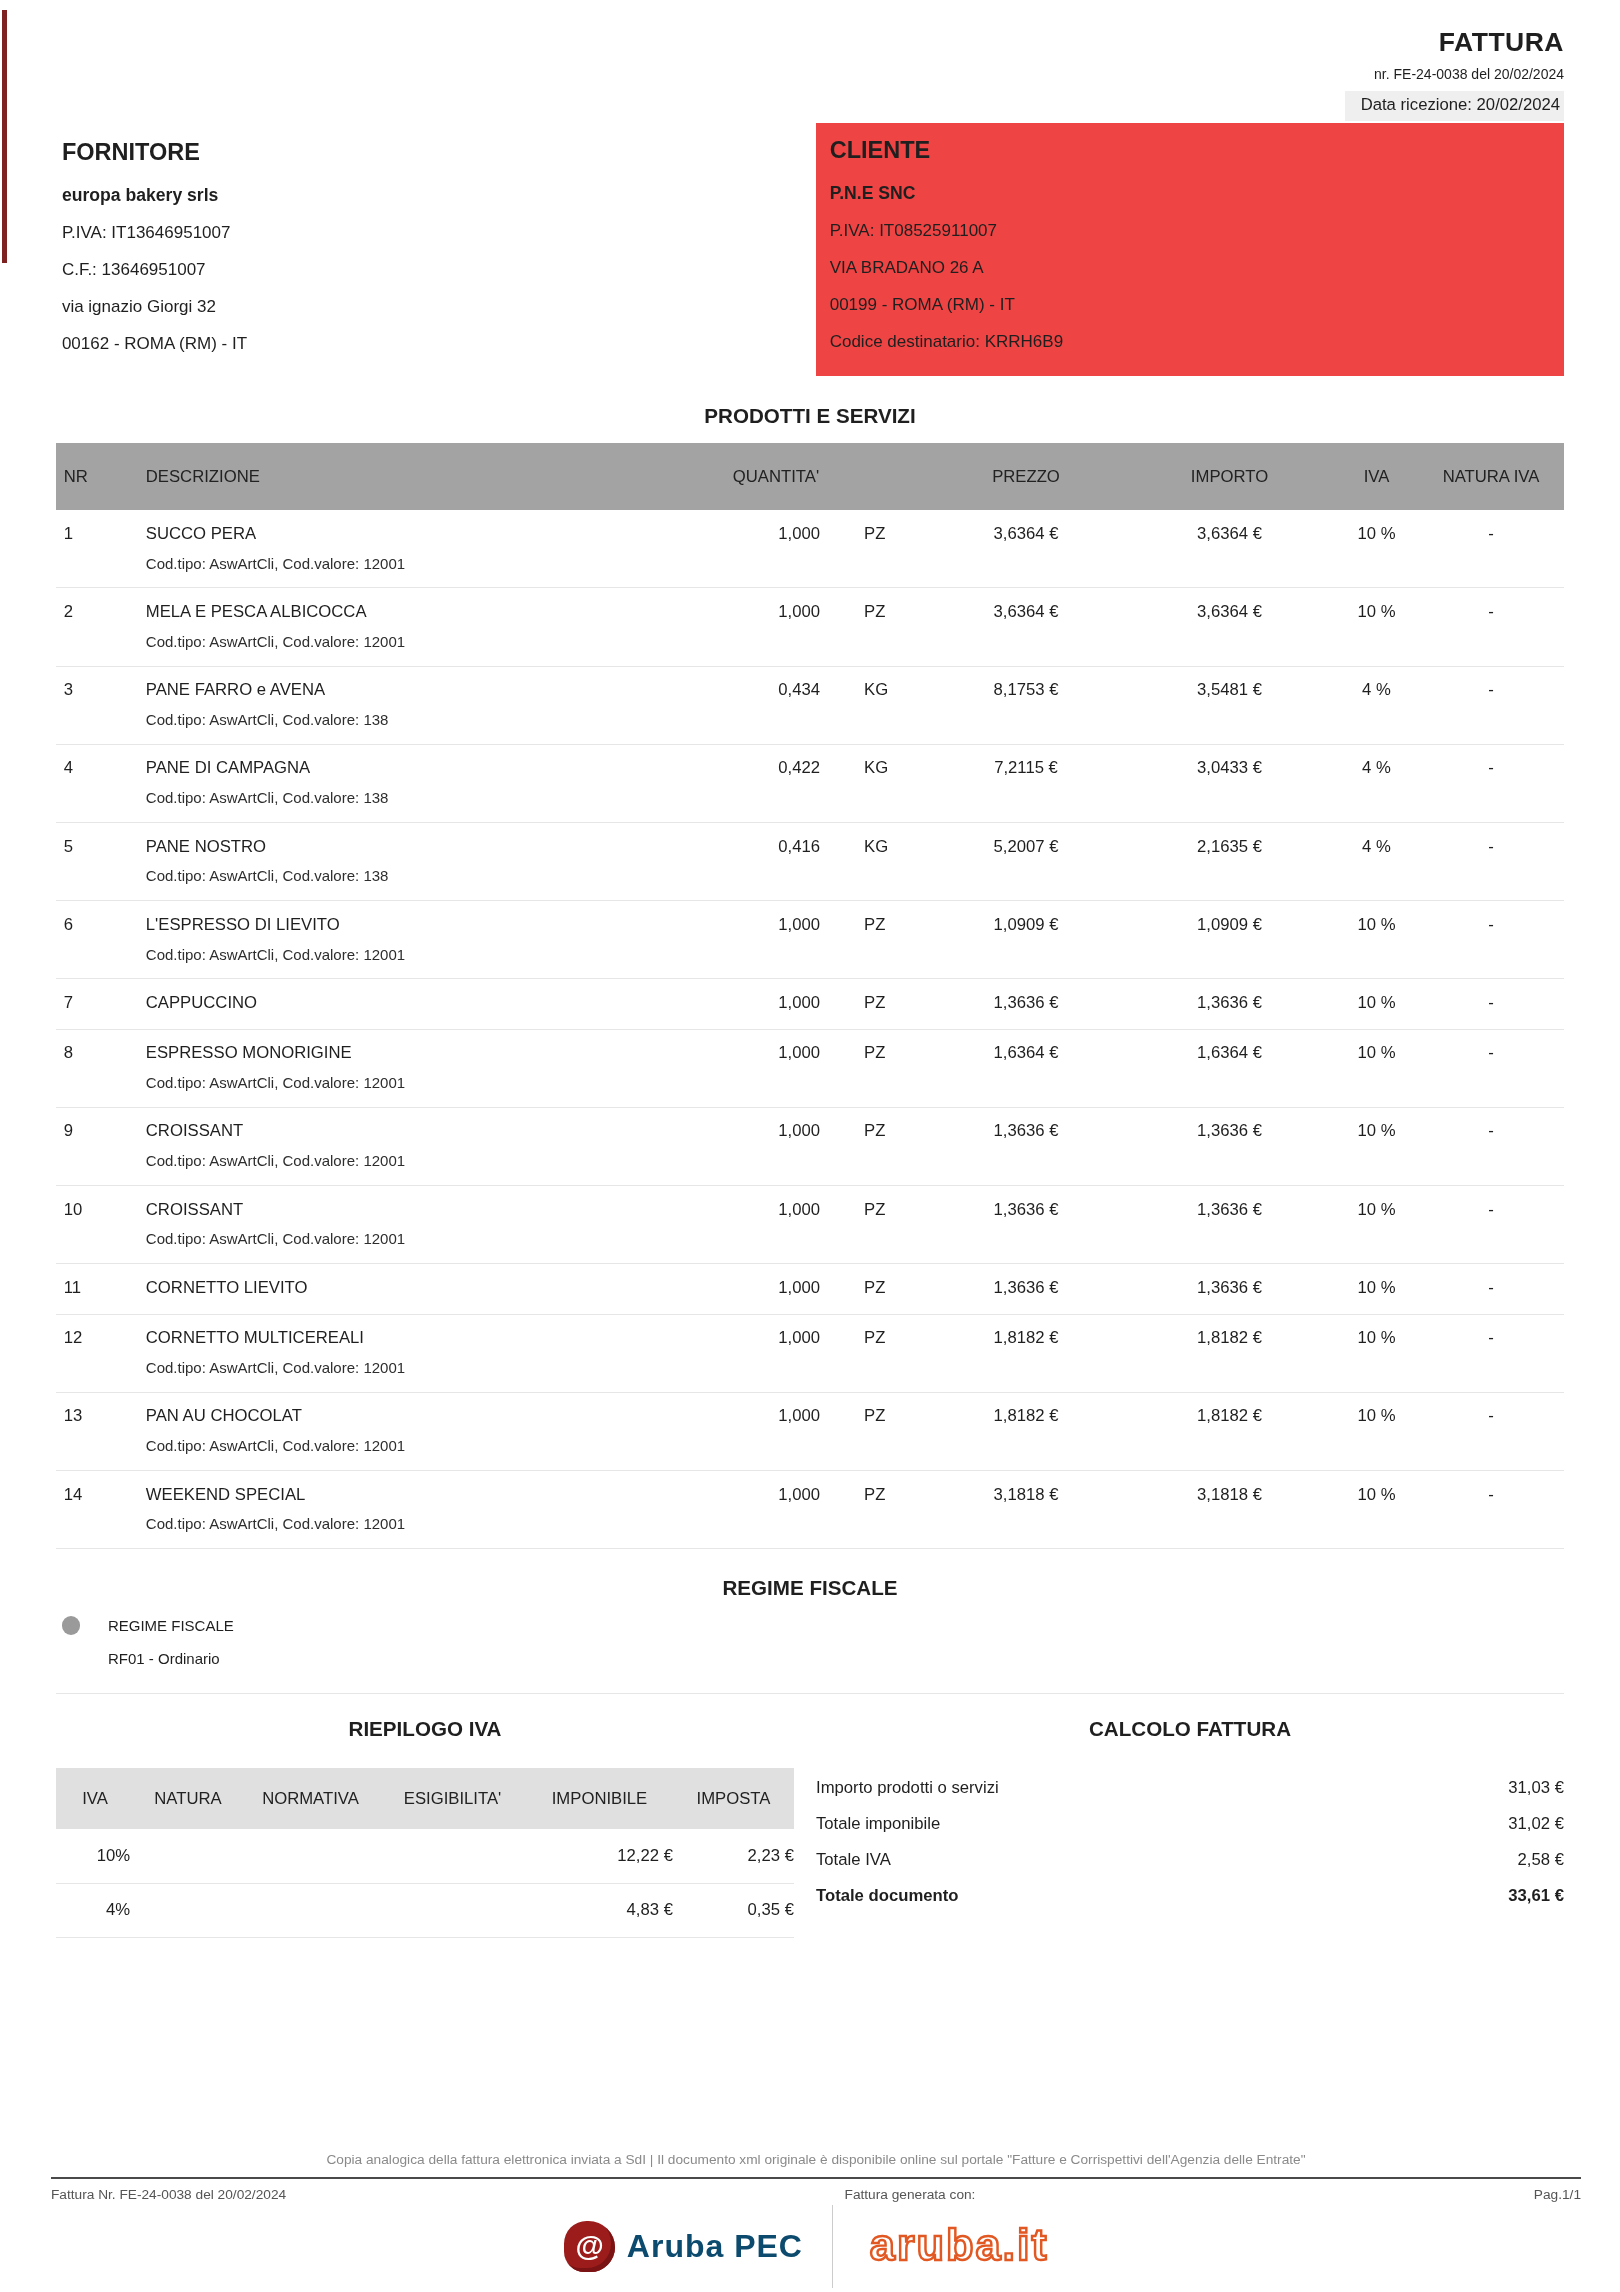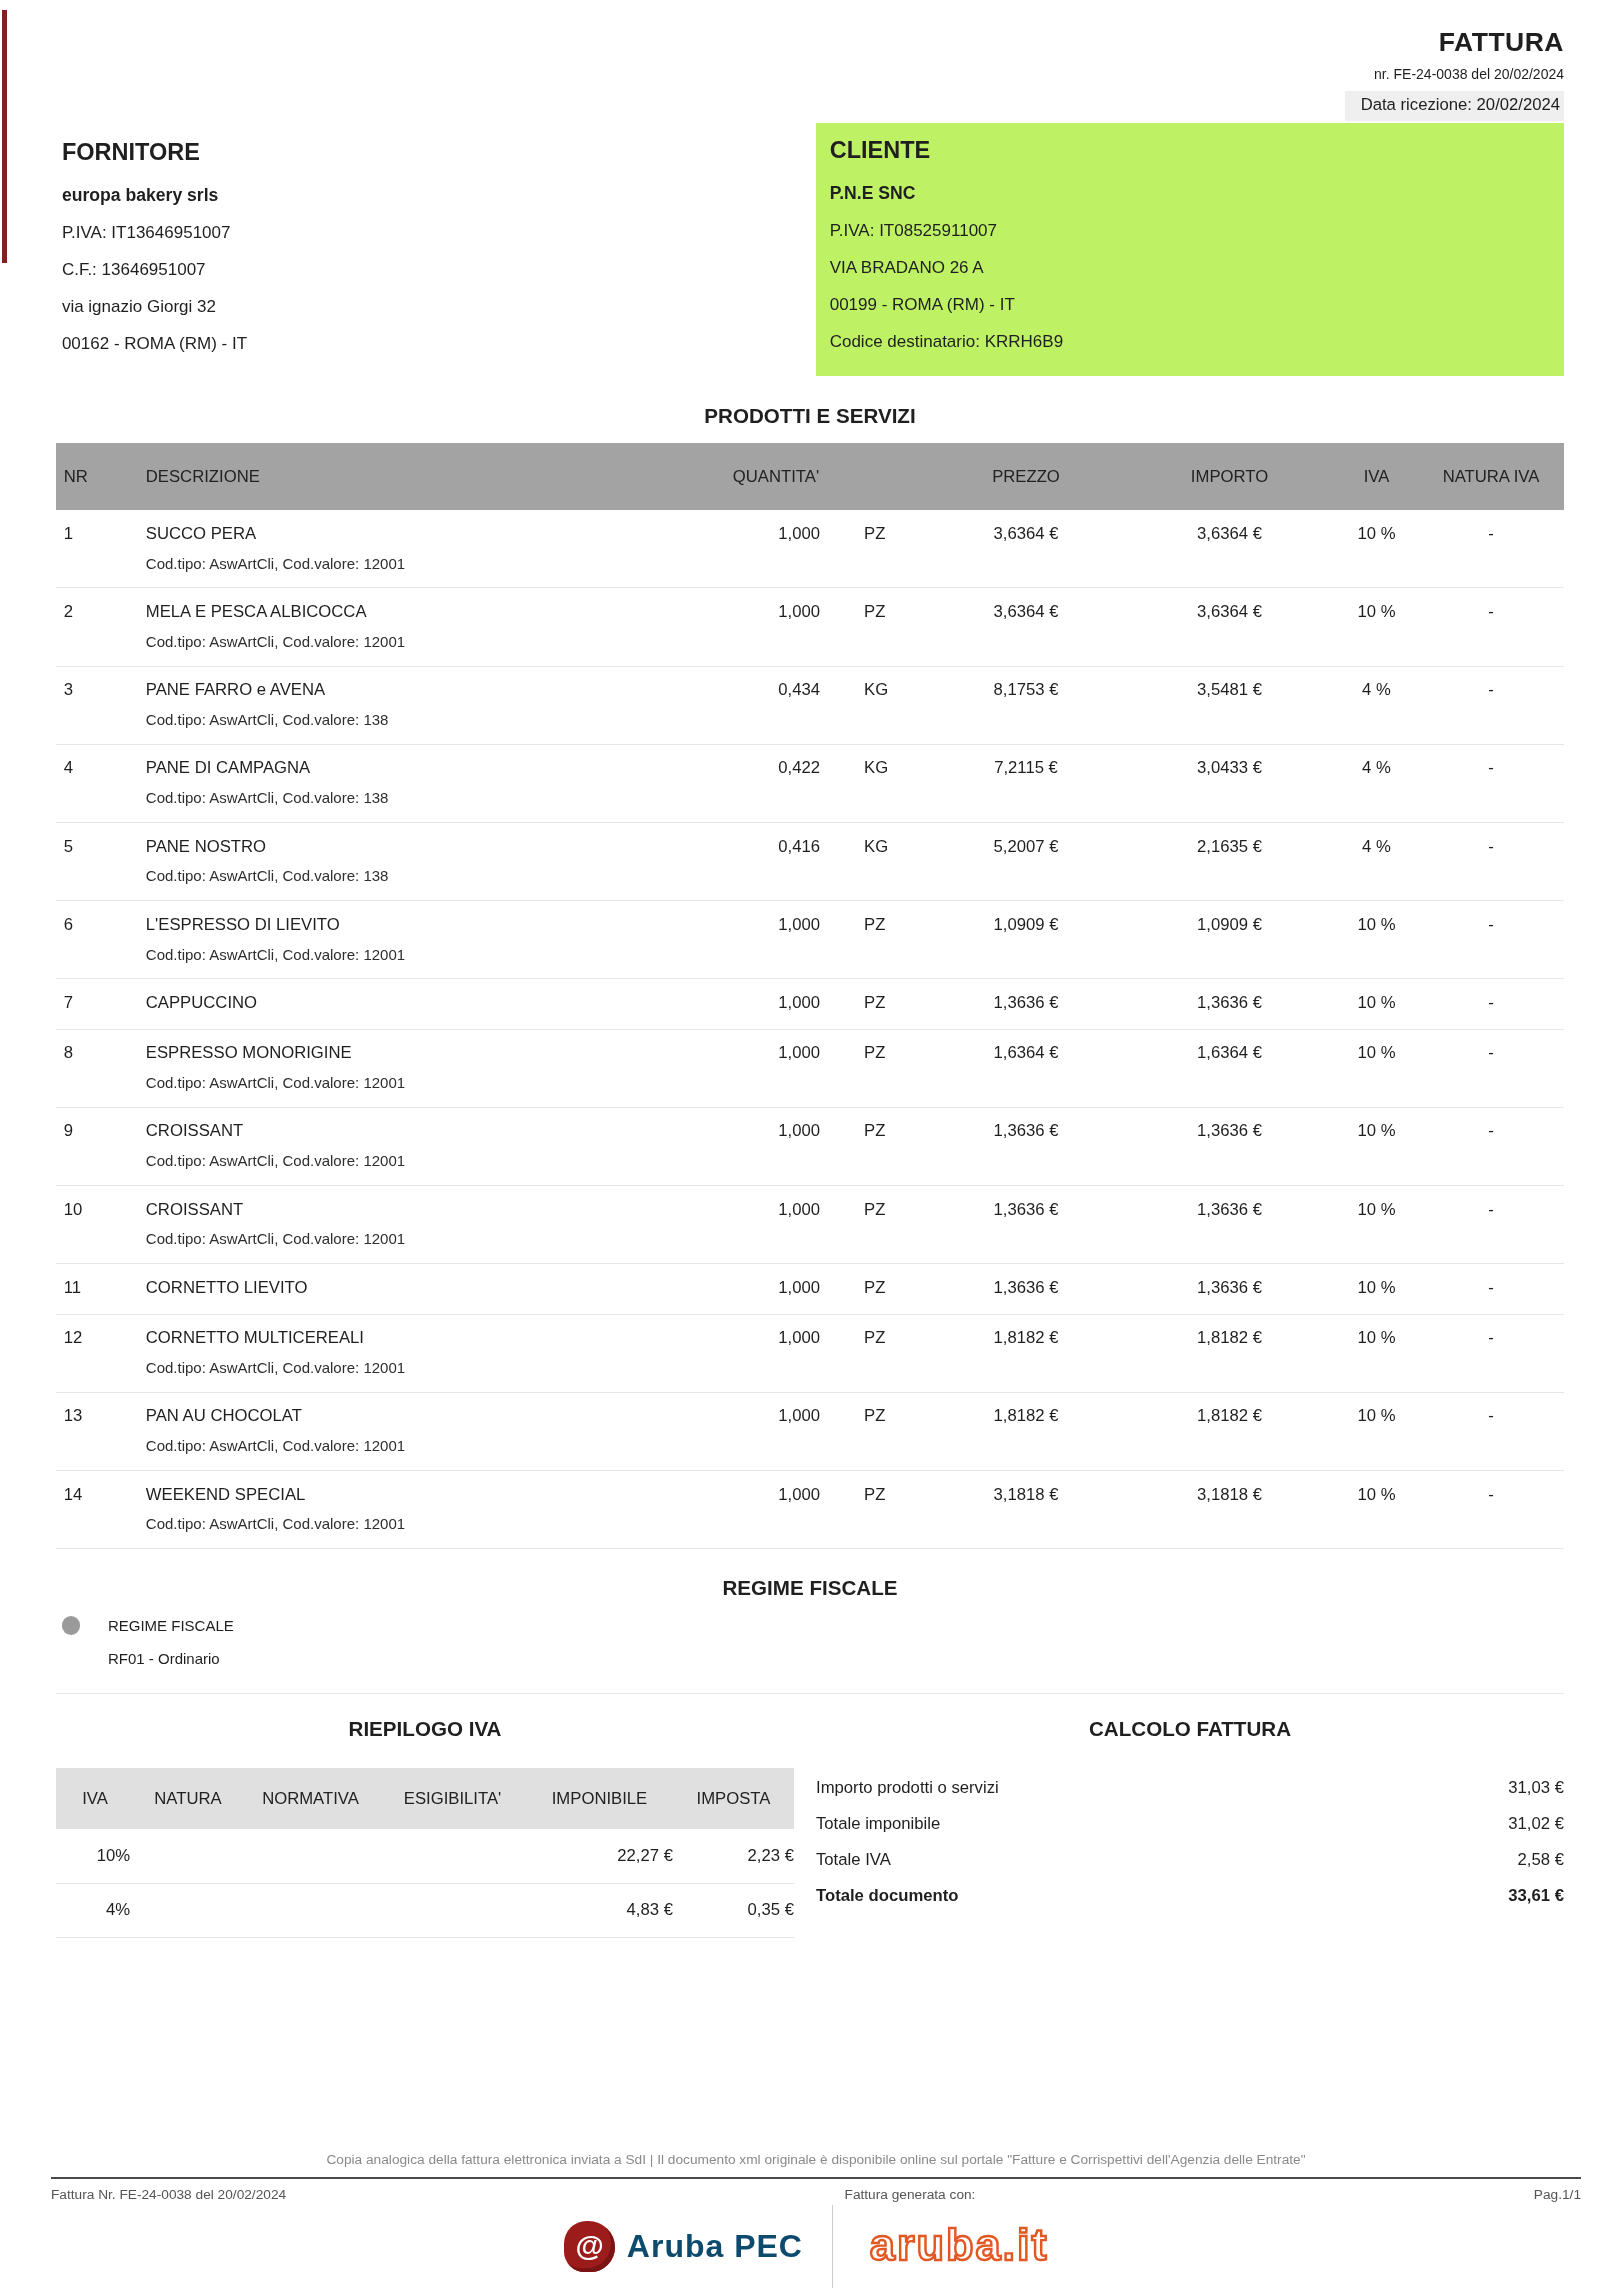--- a/index.html
+++ b/index.html
@@ -13,21 +13,21 @@
 
   
   .doc-header { padding-top:27.4px; text-align:right; }
   .doc-title { font-size:26.5px; font-weight:bold; letter-spacing:0.5px; }
   .doc-number { font-size:14px; margin-top:8px; }
   .doc-reception { display:inline-block; font-size:16.7px; margin-top:8.8px; background:#efefef; padding:3.9px 3.9px 5.9px 15.7px; }
 
   
   .parties { display:flex; margin-top:2px; }
   .supplier { width:461px; padding:15.7px 0 0 5.9px; }
-  .customer { margin-left:auto; width:748px; background:#bef264; padding:13.7px 17.6px 15.7px 13.7px; box-sizing:border-box; }
+  .customer { margin-left:auto; width:748px; background:#ef4444; padding:13.7px 17.6px 15.7px 13.7px; box-sizing:border-box; }
   .party-heading { font-size:23.5px; font-weight:bold; margin-bottom:11.8px; }
   .party-name { font-size:17.6px; font-weight:bold; line-height:37px; }
   .party-line { font-size:17px; line-height:37px; }
 
   
   .section-title { text-align:center; font-size:20.6px; font-weight:bold; margin:27.4px 0 15.7px; }
   .grid8 { display:grid; grid-template-columns:78px 490px 196px 108px 196px 211px 83px 1fr; }
   .ptable-header { background:#a3a3a3; height:67px; align-items:center; font-size:16.7px; color:#222; }
   .c-nr { padding-left:7.8px; }
   .c-desc { padding-left:11.8px; }
@@ -306,21 +306,21 @@
             <div class="vh">NORMATIVA</div>
             <div class="vh">ESIGIBILITA'</div>
             <div class="vh">IMPONIBILE</div>
             <div class="vh">IMPOSTA</div>
           </div>
           <div class="vat-grid vat-row">
             <div class="v-iva">10%</div>
             <div></div>
             <div></div>
             <div></div>
-            <div class="v-imponibile">22,27 €</div>
+            <div class="v-imponibile">12,22 €</div>
             <div class="v-imposta">2,23 €</div>
           </div>
           <div class="vat-grid vat-row">
             <div class="v-iva">4%</div>
             <div></div>
             <div></div>
             <div></div>
             <div class="v-imponibile">4,83 €</div>
             <div class="v-imposta">0,35 €</div>
           </div>

